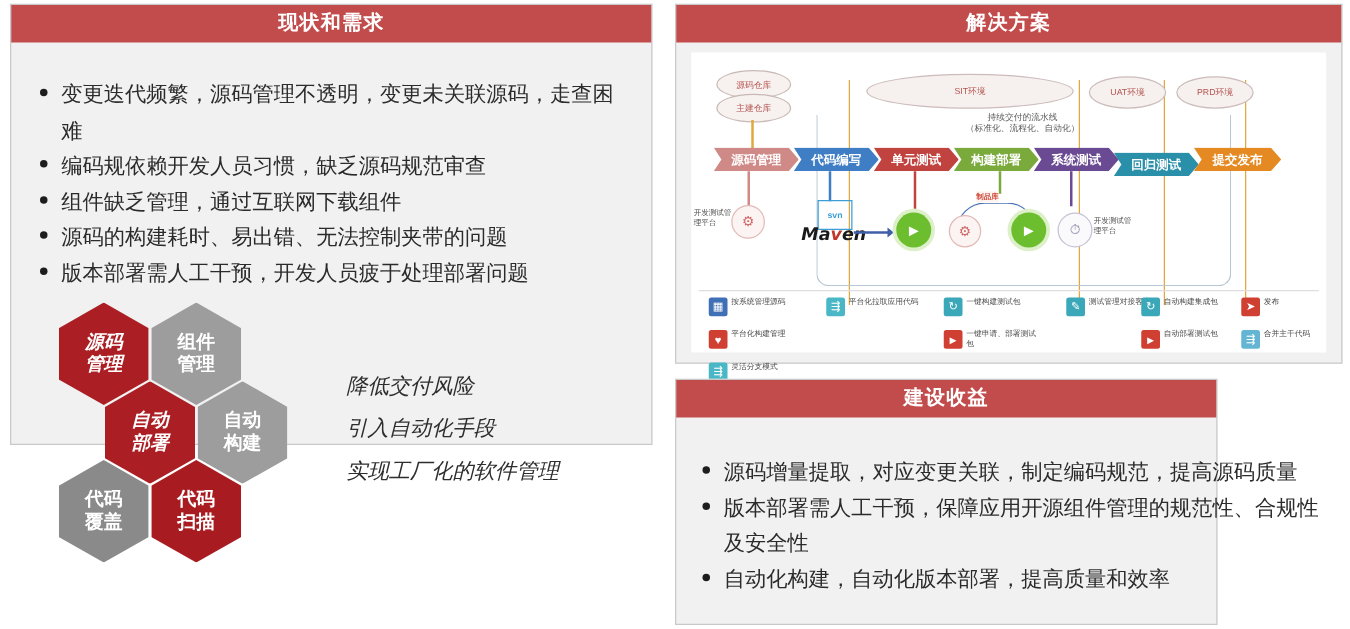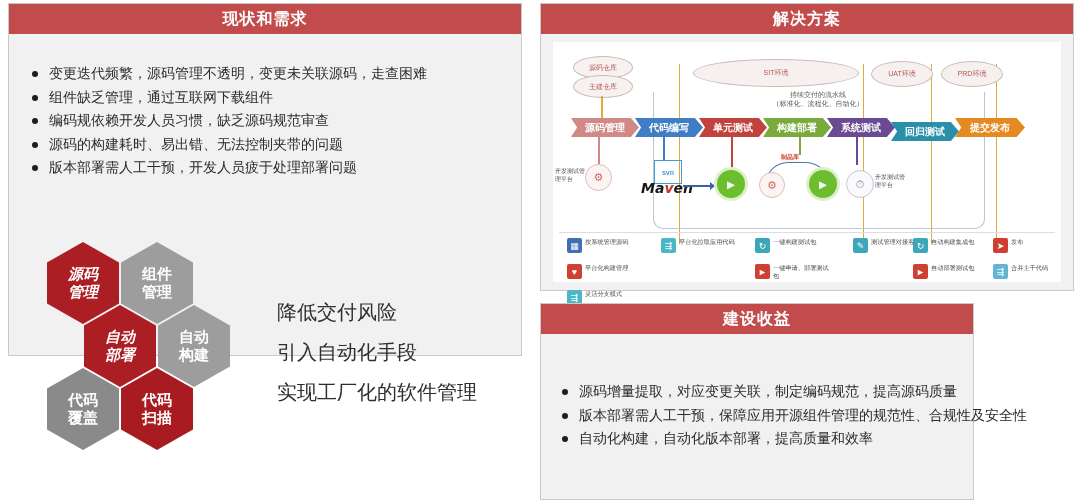--- a/index.html
+++ b/index.html
@@ -38,21 +38,21 @@
   
   .bullets {
     list-style: none;
     margin: 0;
     padding: 0;
   }
   .bullets li {
     position: relative;
     padding-left: 20px;
     color: #2b2b2b;
-    font-size: 14px;
+    font-size: 17px;
     line-height: 1.68;
   }
   .bullets li::before {
     content: "";
     position: absolute;
     left: 3px;
     top: 9px;
     width: 6px;
     height: 6px;
     border-radius: 50%;
@@ -79,22 +79,23 @@
   .hex.red  { background: #ab1f24; font-style: italic; }
   .hex.red2 { background: #a81c21; }
   .hex.gray { background: #9d9d9d; }
   .hex.gray2{ background: #8a8a8a; }
   .hex span { display: block; }
 
   
   .benefit-lines {
     position: absolute;
     color: #2e2e2e;
-    font-size: 20px;
+    font-size: 17px;
     line-height: 2.0;
+    font-style: italic;
   }
 
   
   .sol-card {
     position: absolute;
     background: #ffffff;
     box-sizing: border-box;
   }
   .env-ell {
     position: absolute;
@@ -228,22 +229,22 @@
 <body>
 
 <div id="root">
 
   <div class="panel" style="left:8px; top:3px; width:514px; height:353px;">
     <div class="panel-header">现状和需求</div>
     <div class="panel-body" style="height:465px;">
 
       <ul class="bullets" style="position:absolute; left:20px; top:28px; width:470px;">
         <li>变更迭代频繁，源码管理不透明，变更未关联源码，走查困难</li>
+        <li>编码规依赖开发人员习惯，缺乏源码规范审查</li>
         <li>组件缺乏管理，通过互联网下载组件</li>
-        <li>编码规依赖开发人员习惯，缺乏源码规范审查</li>
         <li>源码的构建耗时、易出错、无法控制夹带的问题</li>
         <li>版本部署需人工干预，开发人员疲于处理部署问题</li>
       </ul>
 
       <div class="hexwrap" style="left:30px; top:208px; width:220px; height:230px;">
 
         <div class="hex red" style="left:8px; top:0px;">
           <span>源码</span>
           <span>管理</span>
         </div>
@@ -426,21 +427,21 @@
           <span class="txt">合并主干代码</span>
         </div>
 
       </div>
     </div>
   </div>
 
   <div class="panel" style="left:540px; top:303px; width:434px; height:197px;">
     <div class="panel-header">建设收益</div>
     <div class="panel-body" style="height:165px;">
-      <ul class="bullets" style="position:absolute; left:18px; top:30px; width:496px;margin-top:16px;">
+      <ul class="bullets" style="position:absolute; left:18px; top:30px; width:496px;">
         <li>源码增量提取，对应变更关联，制定编码规范，提高源码质量</li>
         <li>版本部署需人工干预，保障应用开源组件管理的规范性、合规性及安全性</li>
         <li>自动化构建，自动化版本部署，提高质量和效率</li>
       </ul>
     </div>
   </div>
 
 </div>
 
 </body></html>

